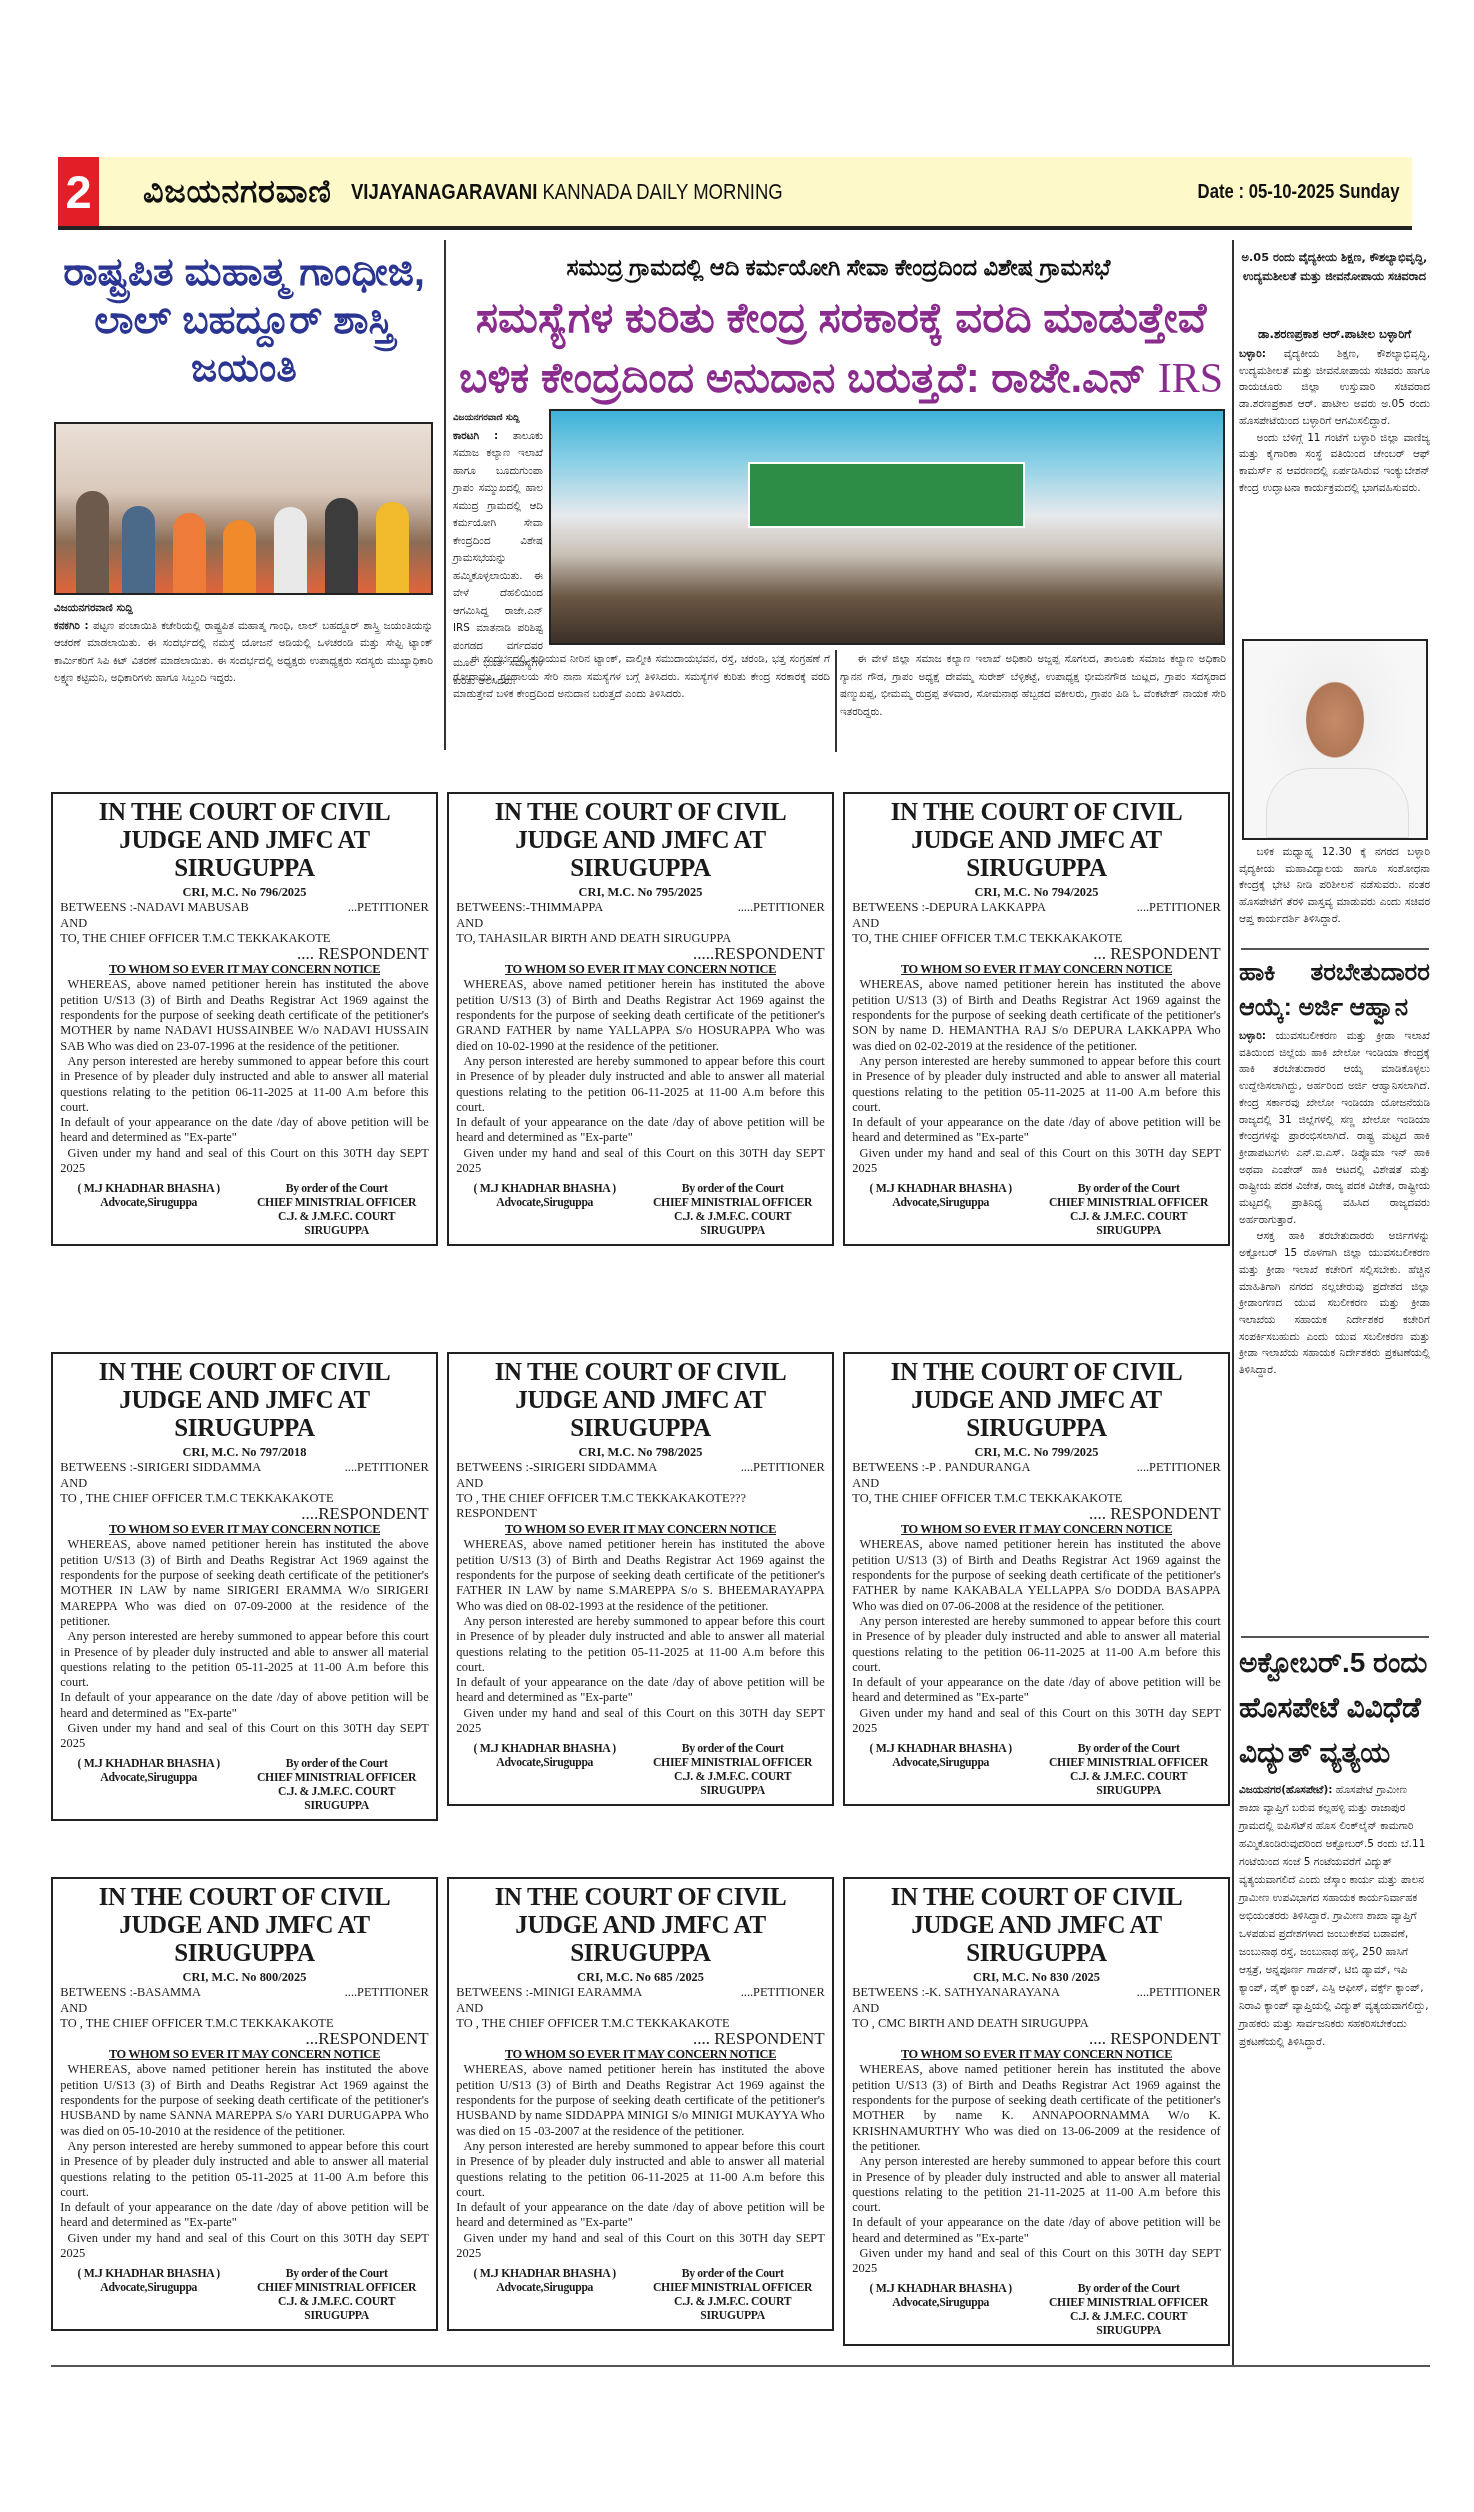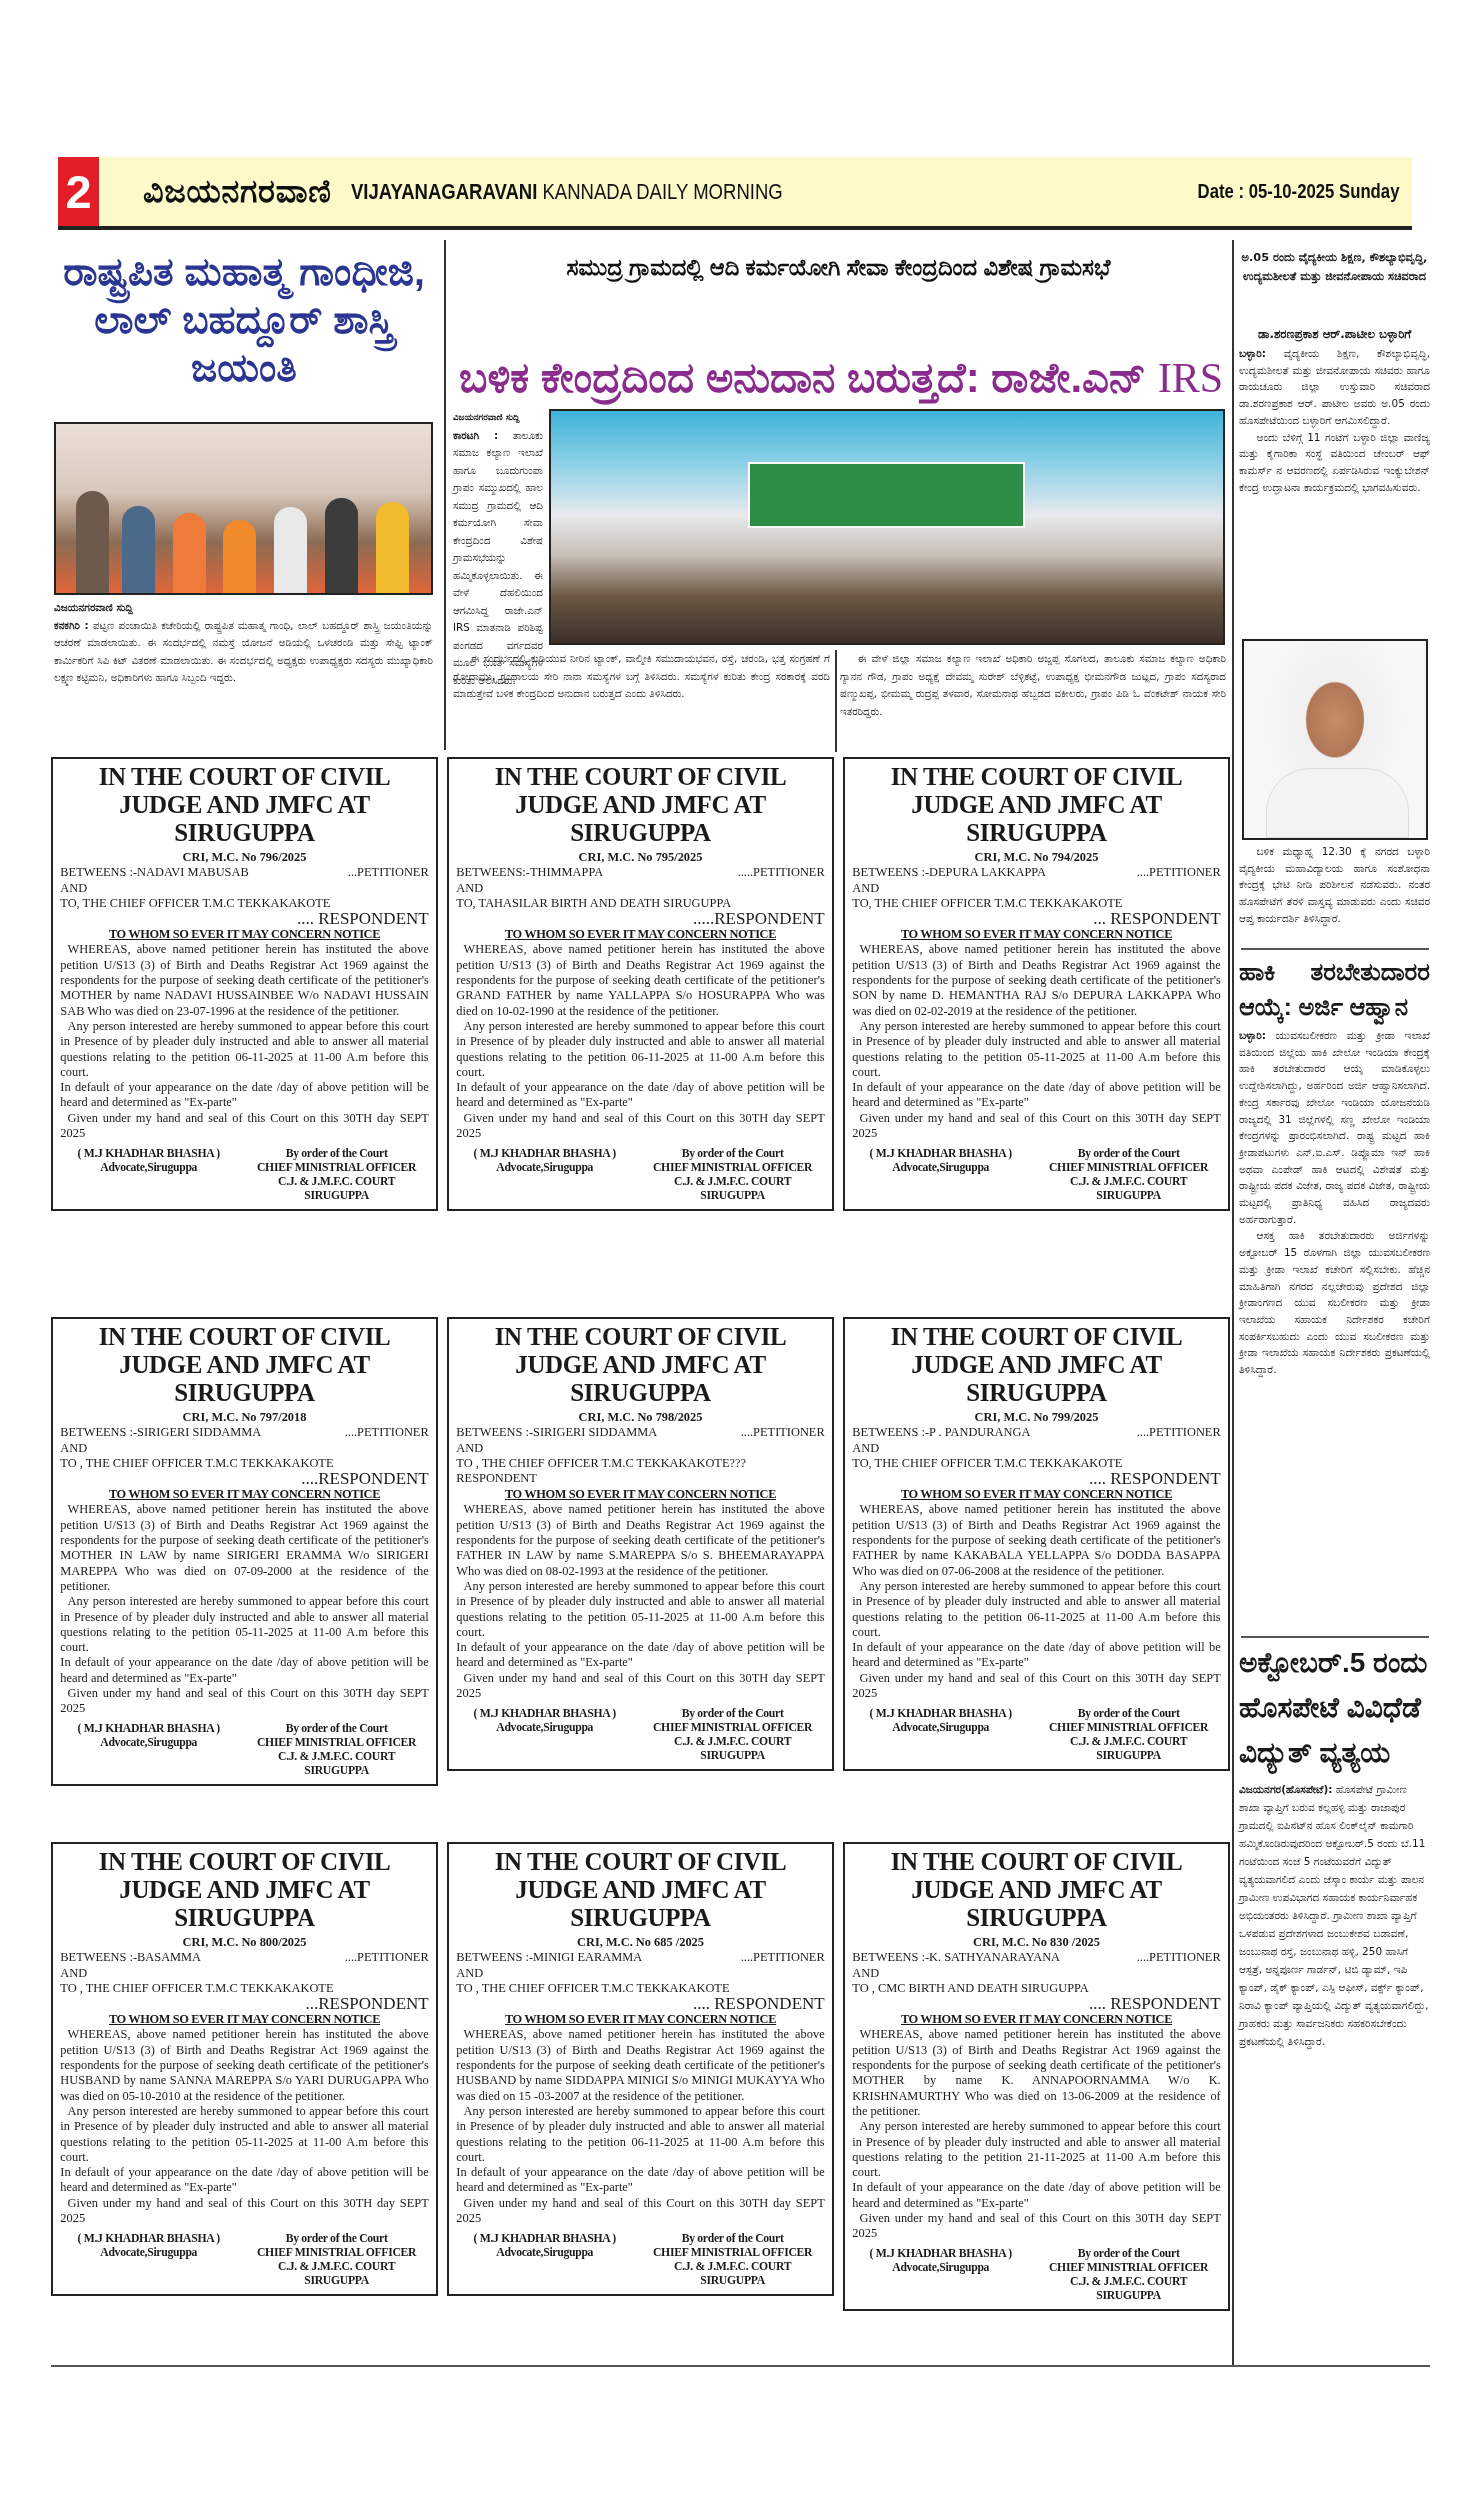--- a/index.html
+++ b/index.html
@@ -34,21 +34,21 @@
   .photo-2 { left: 549px; top: 409px; width: 676px; height: 236px; background: linear-gradient(180deg,#3db2d8 0%,#8bd0e6 22%,#e7e9ec 45%,#c8c0b6 62%,#6b5744 80%,#3b3028 100%); }
   .photo-2 .banner { position:absolute; left:197px; top:51px; width:277px; height:66px; background:#2d8c46; border:2.2px solid #fff; }
   .tc-col { position: absolute; font-family: "DejaVu Sans", sans-serif; font-size: 10.3px; line-height: 17.5px; text-align: justify; }
   .tc-col-a { left: 453px; top: 409px; width: 90px; }
   .tc-col-b { left: 453px; top: 650px; width: 377px; }
   .tc-col-c { left: 840px; top: 650px; width: 386px; }
   .tc-col .byline, .tc-col .place { font-weight: 700; }
   .indent { text-indent: 17.5px; display:block; }
 
   
-  .notice { position: absolute; width: 387px; border: 2.2px solid #222; padding: 4.4px 7.3px 5.8px 7.3px; font-family: "Liberation Serif", serif; background:#fff; }
+  .notice { position: absolute; width: 387px; border: 2.2px solid #222; padding: 4.4px 7.3px 5.8px 7.3px; font-family: "Liberation Serif", serif; background:#fff;margin-top:35px; }
   .notice .n-title { text-align: center; font-weight: 700; font-size: 25px; line-height: 28px; letter-spacing: -0.4px; }
   .notice .n-case { text-align: center; font-weight: 700; font-size: 12.4px; margin-top: 2.9px; }
   .notice .n-line { font-size: 12.4px; line-height: 15.3px; display:flex; justify-content: space-between; }
   .notice .n-plain { font-size: 12.4px; line-height: 15.3px; }
   .notice .n-resp { font-size: 17px; line-height: 15.3px; text-align: right; }
   .notice .n-subhead { text-align: center; font-weight: 700; font-size: 12.4px; text-decoration: underline; letter-spacing: -0.4px; line-height: 16px; }
   .notice .n-para { font-size: 12.4px; line-height: 15.3px; text-align: justify; }
   .notice .n-para.ind { text-indent: 7.3px; }
   .notice .n-sign { display:flex; justify-content: space-between; margin-top: 5.8px; font-weight: 700; font-size: 11.7px; line-height: 14px; text-align:center; letter-spacing: -0.3px; }
   .notice .n-sign .adv { width: 48%; }
@@ -104,21 +104,21 @@
   </div>
   <div class="tl-body">
     <div class="byline">ವಿಜಯನಗರವಾಣಿ ಸುದ್ದಿ</div>
     <span class="place">ಕನಕಗಿರಿ :</span><span> ಪಟ್ಟಣ ಪಂಚಾಯಿತಿ ಕಚೇರಿಯಲ್ಲಿ ರಾಷ್ಟ್ರಪಿತ ಮಹಾತ್ಮ ಗಾಂಧಿ, ಲಾಲ್ ಬಹದ್ದೂರ್ ಶಾಸ್ತ್ರಿ ಜಯಂತಿಯನ್ನು ಆಚರಣೆ ಮಾಡಲಾಯಿತು. ಈ ಸಂದರ್ಭದಲ್ಲಿ ನಮಸ್ತೆ ಯೋಜನೆ ಅಡಿಯಲ್ಲಿ ಒಳಚರಂಡಿ ಮತ್ತು ಸೇಫ್ಟಿ ಟ್ಯಾಂಕ್ ಕಾರ್ಮಿಕರಿಗೆ ಸಿಪಿ ಕಿಟ್ ವಿತರಣೆ ಮಾಡಲಾಯಿತು. ಈ ಸಂದರ್ಭದಲ್ಲಿ ಅಧ್ಯಕ್ಷರು ಉಪಾಧ್ಯಕ್ಷರು ಸದಸ್ಯರು ಮುಖ್ಯಾಧಿಕಾರಿ ಲಕ್ಷ್ಮಣ ಕಟ್ಟಿಮನಿ, ಅಧಿಕಾರಿಗಳು ಹಾಗೂ ಸಿಬ್ಬಂದಿ ಇದ್ದರು.</span>
   </div>
 </article>
 
 <article>
   <div class="tc-kicker">ಸಮುದ್ರ ಗ್ರಾಮದಲ್ಲಿ ಆದಿ ಕರ್ಮಯೋಗಿ ಸೇವಾ ಕೇಂದ್ರದಿಂದ ವಿಶೇಷ ಗ್ರಾಮಸಭೆ</div>
   <h1 class="tc-head">
-    <br>
+    <span>ಸಮಸ್ಯೆಗಳ ಕುರಿತು ಕೇಂದ್ರ ಸರಕಾರಕ್ಕೆ ವರದಿ ಮಾಡುತ್ತೇವೆ</span><br>
     <span>ಬಳಿಕ ಕೇಂದ್ರದಿಂದ ಅನುದಾನ ಬರುತ್ತದೆ: ರಾಜೇ.ಎನ್ </span><span class="irs">IRS</span>
   </h1>
   <div class="tc-col tc-col-a">
     <div class="byline" style="font-size:8.7px;">ವಿಜಯನಗರವಾಣಿ ಸುದ್ದಿ</div>
     <span class="place">ಕಾರಟಗಿ :</span><span> ತಾಲೂಕು ಸಮಾಜ ಕಲ್ಯಾಣ ಇಲಾಖೆ ಹಾಗೂ ಬೂದುಗುಂಪಾ ಗ್ರಾಪಂ ಸಮ್ಮುಖದಲ್ಲಿ ಹಾಲ ಸಮುದ್ರ ಗ್ರಾಮದಲ್ಲಿ ಆದಿ ಕರ್ಮಯೋಗಿ ಸೇವಾ ಕೇಂದ್ರದಿಂದ ವಿಶೇಷ ಗ್ರಾಮಸಭೆಯನ್ನು ಹಮ್ಮಿಕೊಳ್ಳಲಾಯಿತು. ಈ ವೇಳೆ ದೆಹಲಿಯಿಂದ ಆಗಮಿಸಿದ್ದ ರಾಜೇ.ಎನ್ IRS ಮಾತನಾಡಿ ಪರಿಶಿಷ್ಟ ಪಂಗಡದ ವರ್ಗದವರ ಮೂಲ ಭೂತ ಸಮಸ್ಯೆಗಳ ಕುರಿತು ಆಲಿಸಿದರು.</span>
   </div>
   <div class="photo photo-2">
     <div class="banner"></div>
   </div>
   <div class="tc-col tc-col-b">

